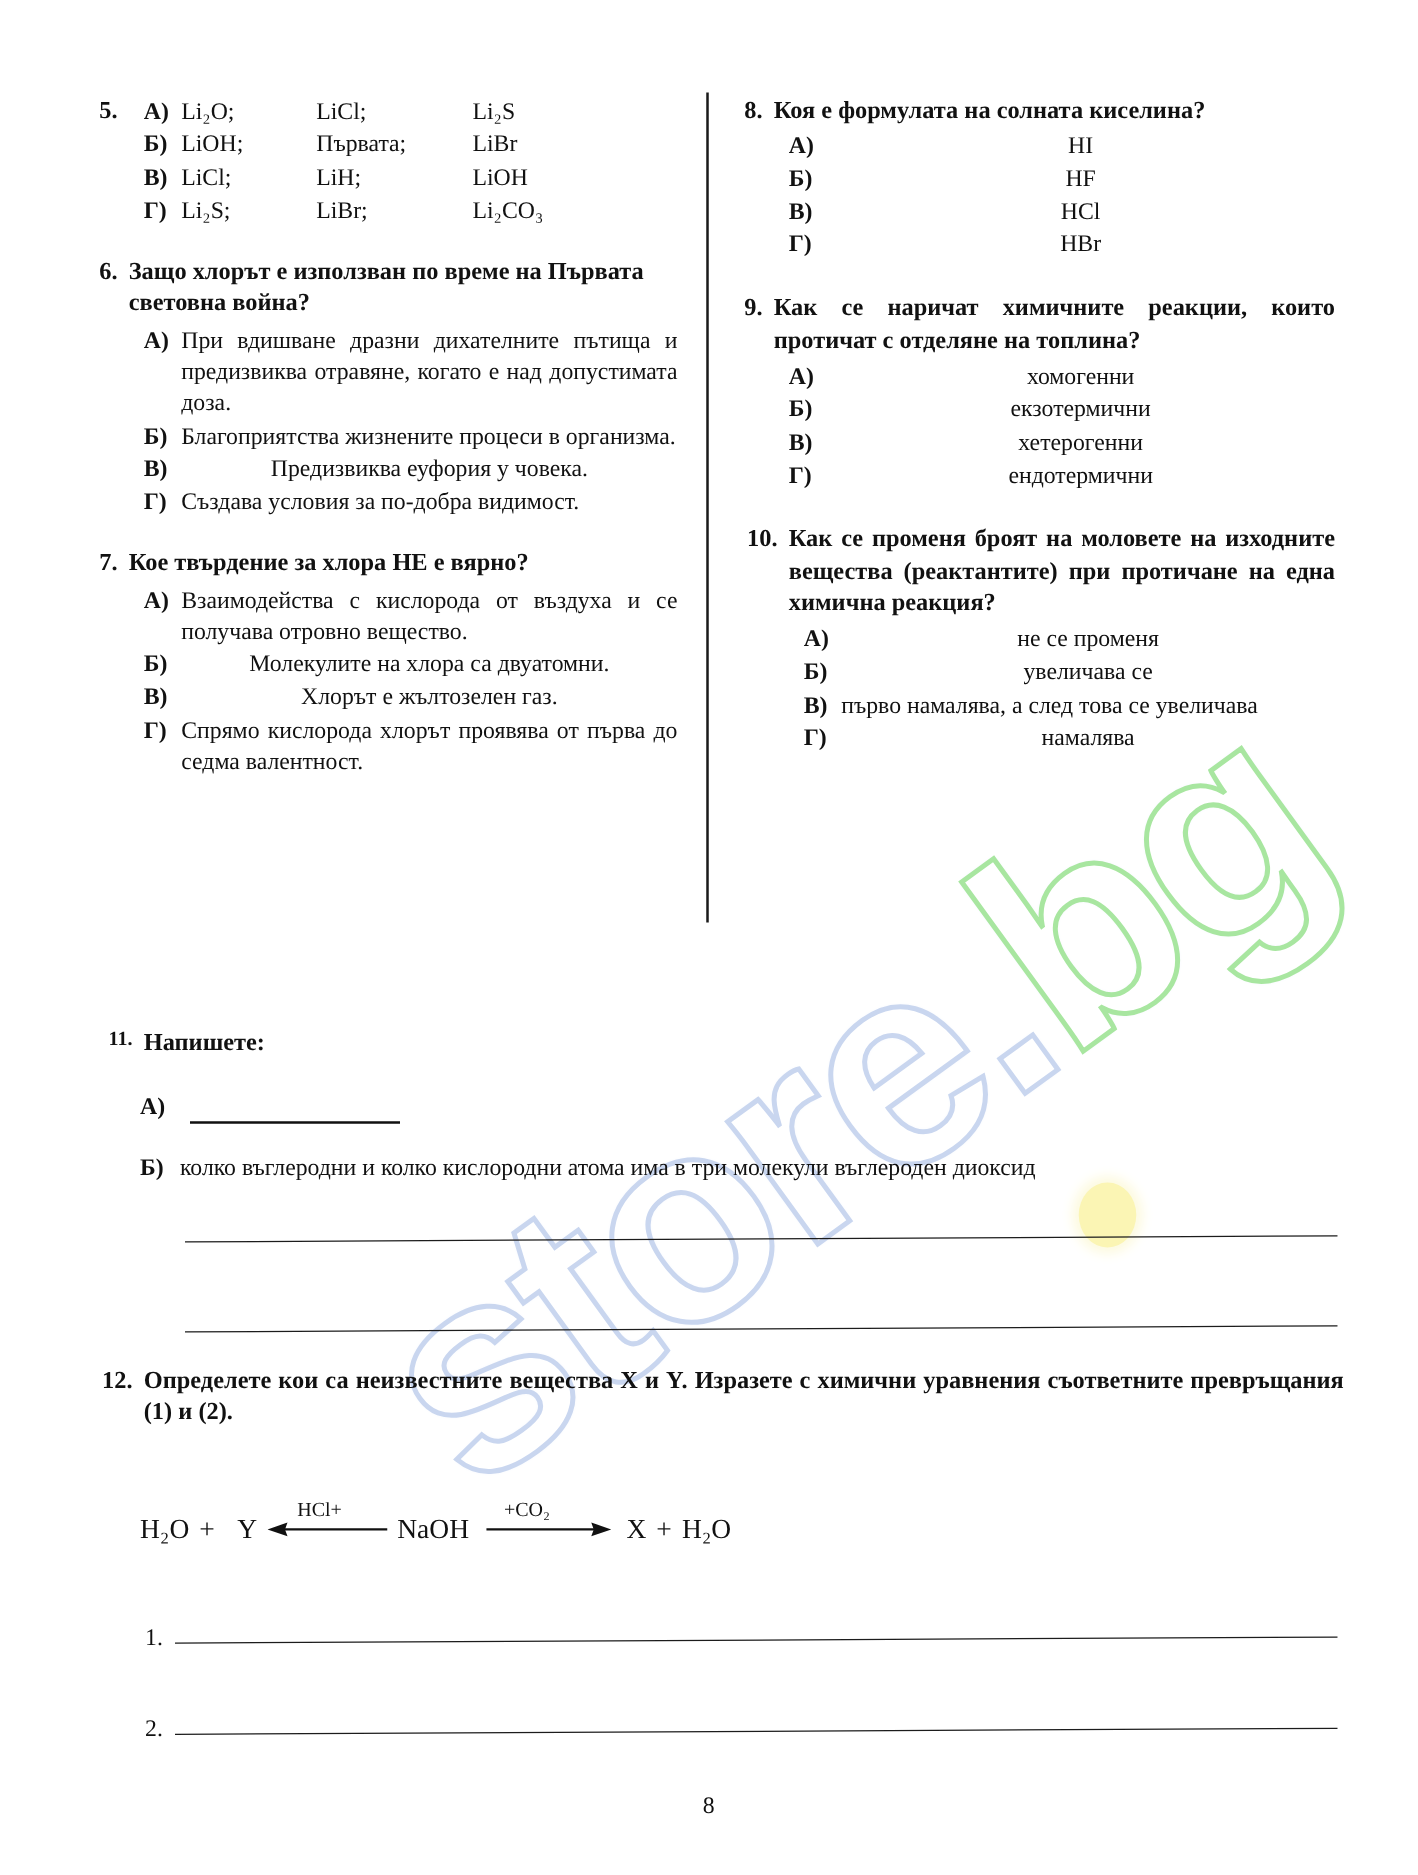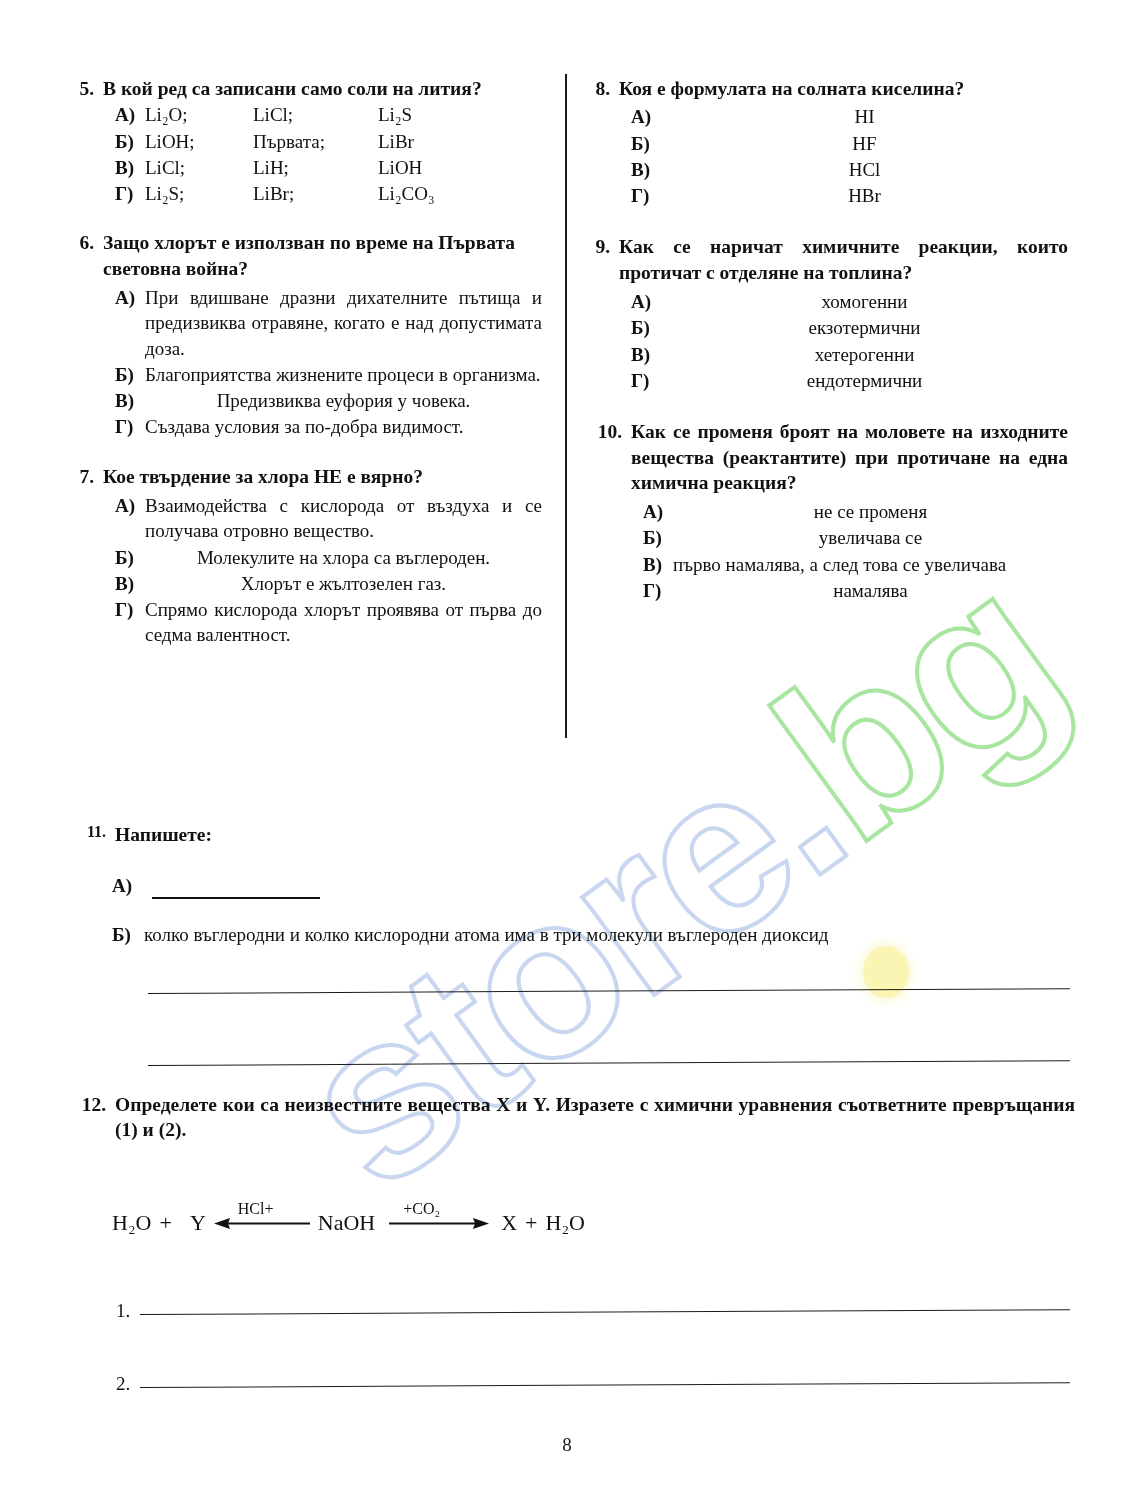--- a/index.html
+++ b/index.html
@@ -242,21 +242,20 @@
 
 <div id="page">
 
   <div id="col-divider"></div>
 
   <div class="col" id="col-left">
 
     <div class="q">
       <div class="q-num w1">5.</div>
       <div class="q-body">
-        <p class="q-stem">В кой ред са записани само соли на лития?</p>
         <div class="opts">
           <div class="opt">
             <span class="opt-letter">А)</span>
             <span class="opt-cols">
               <span class="fcol1">Li₂O;</span>
               <span class="fcol2">LiCl;</span>
               <span class="fcol3">Li₂S</span>
             </span>
           </div>
           <div class="opt">
@@ -316,21 +315,21 @@
       <div class="q-num w1">7.</div>
       <div class="q-body">
         <p class="q-stem nojust">Кое твърдение за хлора НЕ е вярно?</p>
         <div class="opts">
           <div class="opt" style="margin-top:4px;">
             <span class="opt-letter">А)</span>
             <span class="opt-text">Взаимодейства с кислорода от въздуха и се получава отровно вещество.</span>
           </div>
           <div class="opt">
             <span class="opt-letter">Б)</span>
-            <span class="opt-text nojust">Молекулите на хлора са въглероден.</span>
+            <span class="opt-text nojust">Молекулите на хлора са двуатомни.</span>
           </div>
           <div class="opt">
             <span class="opt-letter">В)</span>
             <span class="opt-text nojust">Хлорът е жълтозелен газ.</span>
           </div>
           <div class="opt">
             <span class="opt-letter">Г)</span>
             <span class="opt-text">Спрямо кислорода хлорът проявява от първа до седма валентност.</span>
           </div>
         </div>

